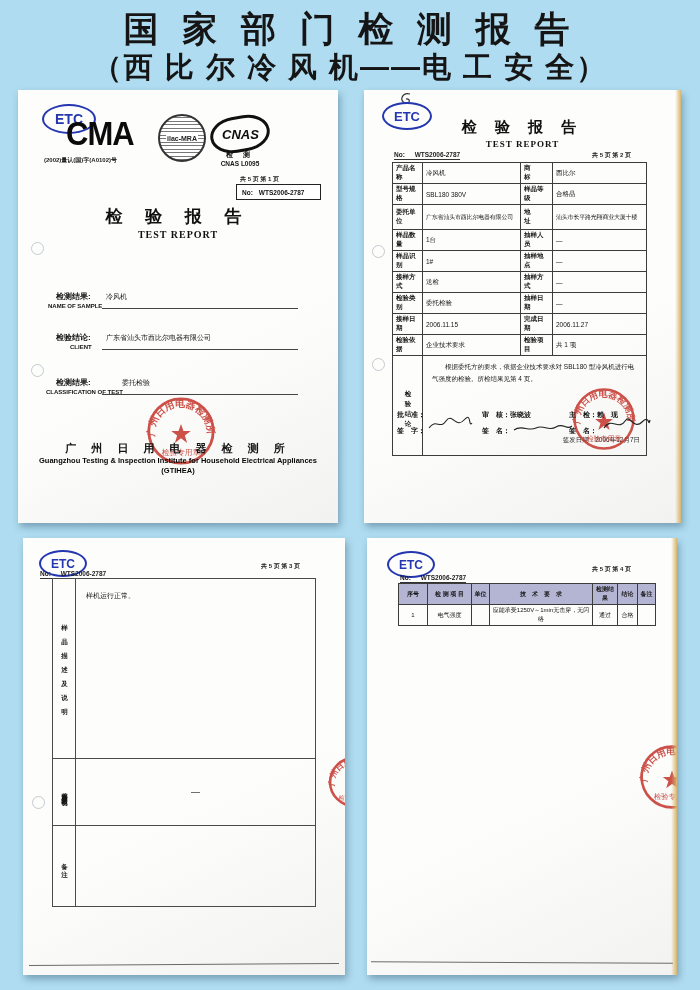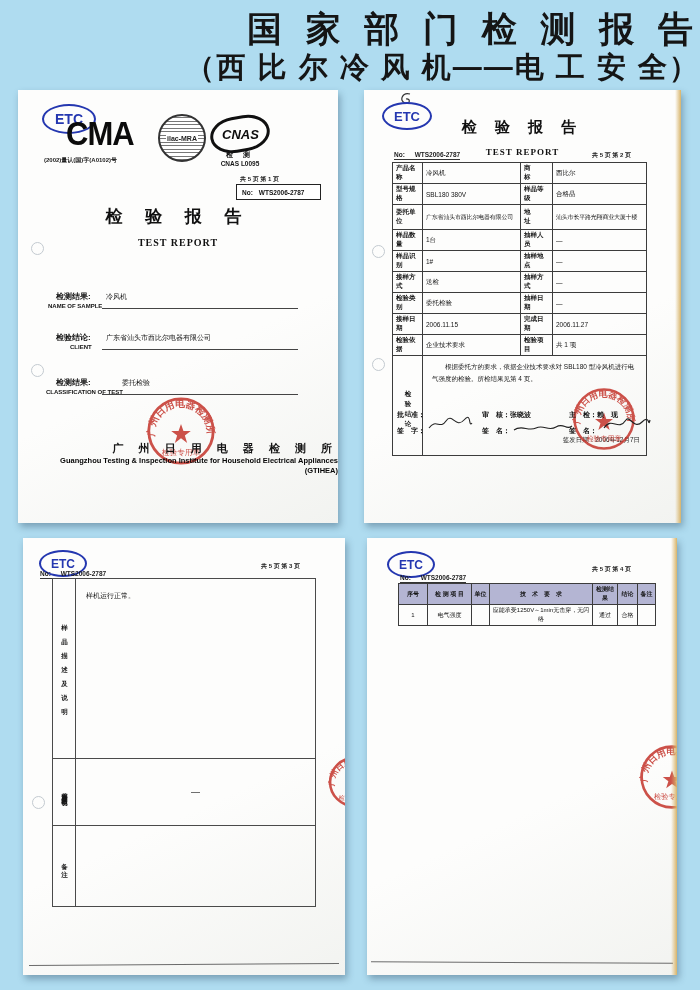--- a/index.html
+++ b/index.html
@@ -1,19 +1,19 @@
 <!DOCTYPE html>
 <html><head>
 <meta charset="utf-8">
 <style>
   html,body{margin:0;padding:0;}
   .canvas{position:relative;width:700px;height:990px;background:#afdcf0;overflow:hidden;
           font-family:"Liberation Sans","DejaVu Sans",sans-serif;color:#111;}
   .abs{position:absolute;}
-  .ctr{left:0;width:100%;text-align:right;}
+  .ctr{left:0;width:100%;text-align:center;}
   
   .title1{top:6px;font-size:35px;font-weight:bold;letter-spacing:7px;color:#151515;}
   .title2{top:48px;font-size:29px;font-weight:bold;letter-spacing:2px;color:#151515;}
   
   .page{position:absolute;background:linear-gradient(155deg,#fdfdfc 60%,#f2f3f0);
         box-shadow:2px 4px 7px rgba(40,70,95,.40);overflow:hidden;}
   .p1{left:18px;top:90px;width:320px;height:433px;}
   .p2{left:364px;top:90px;width:317px;height:433px;}
   .p3{left:23px;top:538px;width:322px;height:437px;}
   .p4{left:367px;top:538px;width:310px;height:437px;}
@@ -35,21 +35,21 @@
         display:flex;align-items:center;justify-content:center;}
   .cnas span{font-size:13px;font-weight:900;font-style:italic;transform:rotate(10deg);color:#0b0b0b;}
   .cnas-sub{position:absolute;font-weight:bold;color:#151515;text-align:center;}
   
   .pageno{position:absolute;font-size:6px;font-weight:bold;color:#222;}
   .no-line{position:absolute;font-size:6.5px;font-weight:bold;color:#1a1a1a;border-bottom:1px solid #333;padding-bottom:1px;}
   .no-box{position:absolute;border:1px solid #222;font-size:6.5px;font-weight:bold;
           display:flex;align-items:center;padding-left:5px;gap:6px;background:#fff;}
   .rep-title{position:absolute;left:0;width:100%;text-align:center;font-weight:bold;color:#101010;}
   .rep-sub{position:absolute;left:0;width:100%;text-align:center;font-weight:bold;
-           font-family:"Liberation Serif","DejaVu Serif",serif;color:#101010;margin-top:8px;}
+           font-family:"Liberation Serif","DejaVu Serif",serif;color:#101010;}
   
   .f-cn{position:absolute;font-size:8px;font-weight:bold;color:#111;}
   .f-en{position:absolute;font-size:6px;font-weight:bold;color:#111;}
   .f-val{position:absolute;font-size:7px;color:#151515;}
   .f-line{position:absolute;height:0;border-bottom:1px solid #444;width:196px;left:84px;}
   .org-cn{top:351px;font-size:11px;font-weight:bold;letter-spacing:6px;color:#151515;}
   .org-en{top:366px;font-size:7.5px;font-weight:bold;color:#060606;}
   .org-ab{top:376px;font-size:7.5px;font-weight:bold;color:#060606;}
   
   .stamp{position:absolute;color:#c4342b;opacity:.85;}

